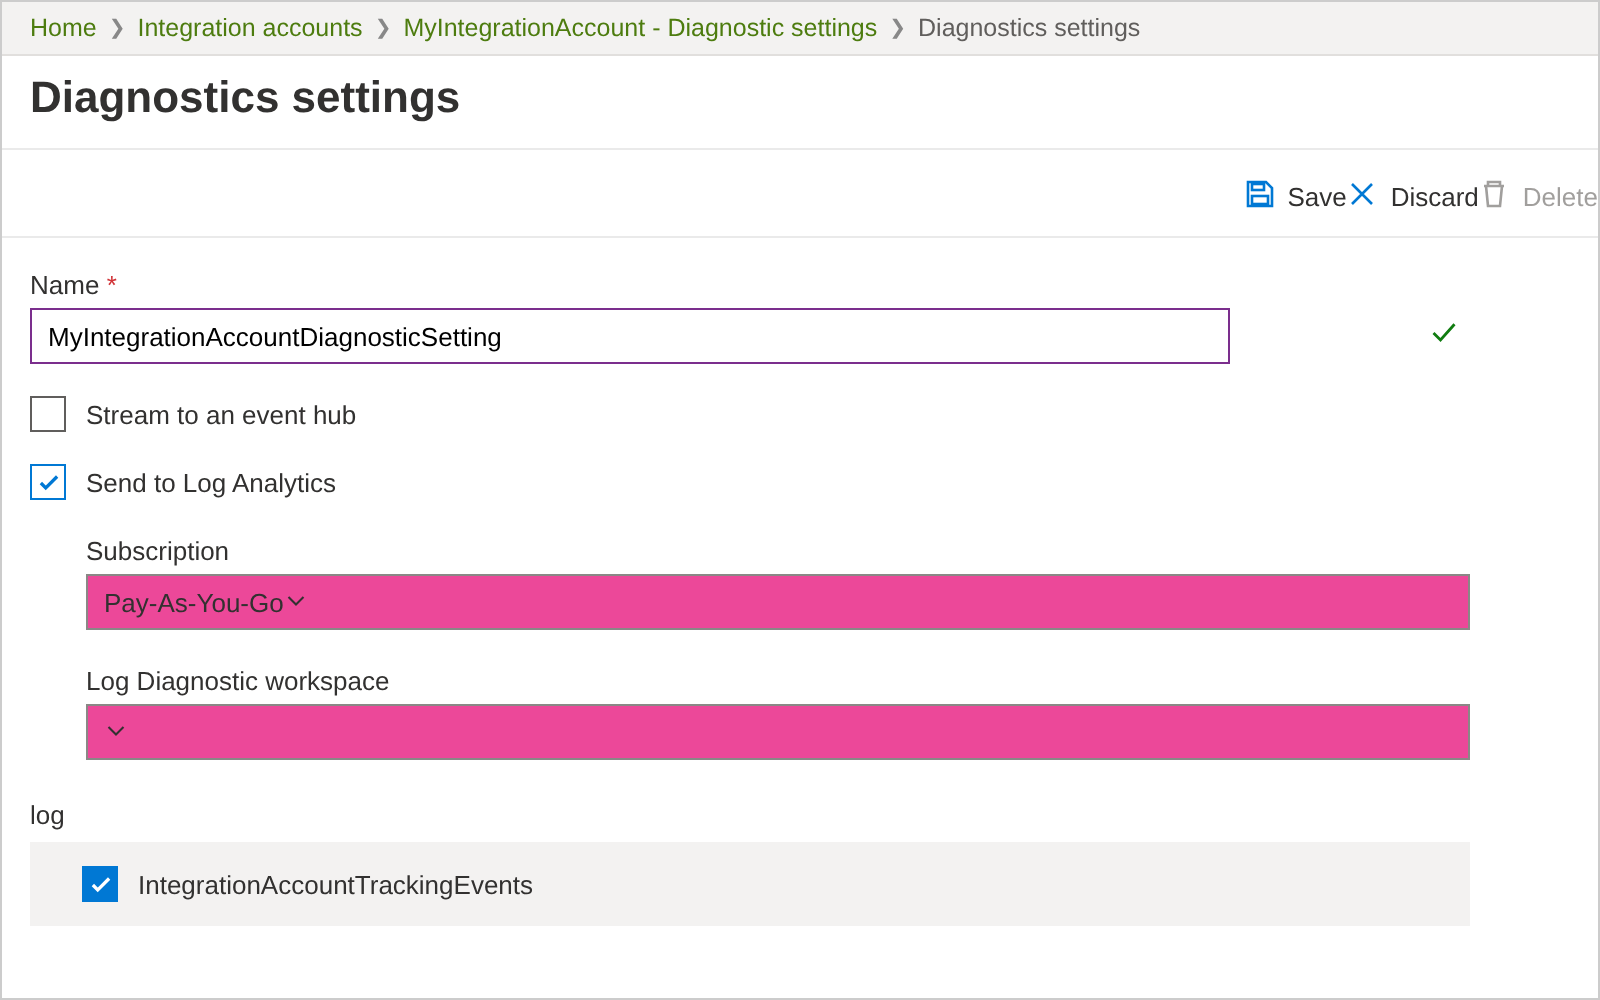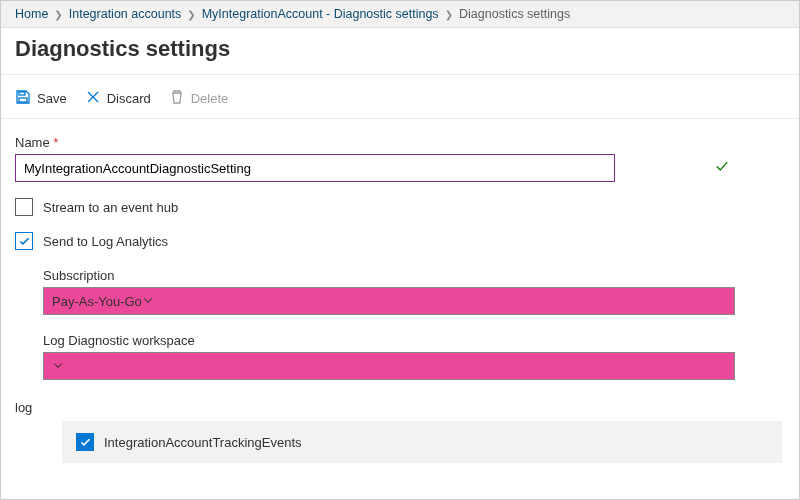--- a/index.html
+++ b/index.html
@@ -16,34 +16,34 @@
   .breadcrumb {
     background: #f3f2f1;
     border-bottom: 1px solid #e1dfdd;
     padding: 6px 14px;
     font-size: 12.5px;
     display: flex;
     align-items: center;
     gap: 6px;
     color: #605e5c;
   }
-  .breadcrumb a { color: #0c4a6e; text-decoration: none; cursor: pointer; text-align: right; }
+  .breadcrumb a { color: #4d7c0f; text-decoration: none; cursor: pointer; text-align: right; }
   .breadcrumb .chev { color: #888; font-size: 10px; }
   h1.page-title {
     margin: 8px 14px 12px 14px;
     font-size: 22px;
     font-weight: 600;
     color: #323130;
   }
   .divider { border-bottom: 1px solid #eaeaea; margin: 0 0 8px 0; }
   .toolbar {
     display: flex;
-    gap: 18px;
     align-items: center;
     padding: 6px 0 10px 14px;
+    justify-content: flex-end;
   }
   .tbtn {
     display: inline-flex;
     align-items: center;
     gap: 6px;
     color: #323130;
     cursor: pointer;
   }
   .tbtn.disabled { color: #a19f9d; cursor: default; }
   .tbtn svg { width: 16px; height: 16px; }
@@ -94,23 +94,22 @@
     align-items: center;
     justify-content: flex-start;
     padding: 0 8px;
     cursor: pointer;
     background: #ec4899;
   }
   .select .chev-down svg { width: 12px; height: 12px; }
   .log-label { margin-top: 20px; margin-bottom: 6px; }
   .log-panel {
     background: #f3f2f1;
-    padding: 12px 14px;
+    padding: 12px 26px;
     width: 720px;
-    margin-left: 47px;
   }
   .log-row {
     display: flex;
     align-items: center;
     gap: 10px;
   }
 </style>
 </head>
 <body>
 

